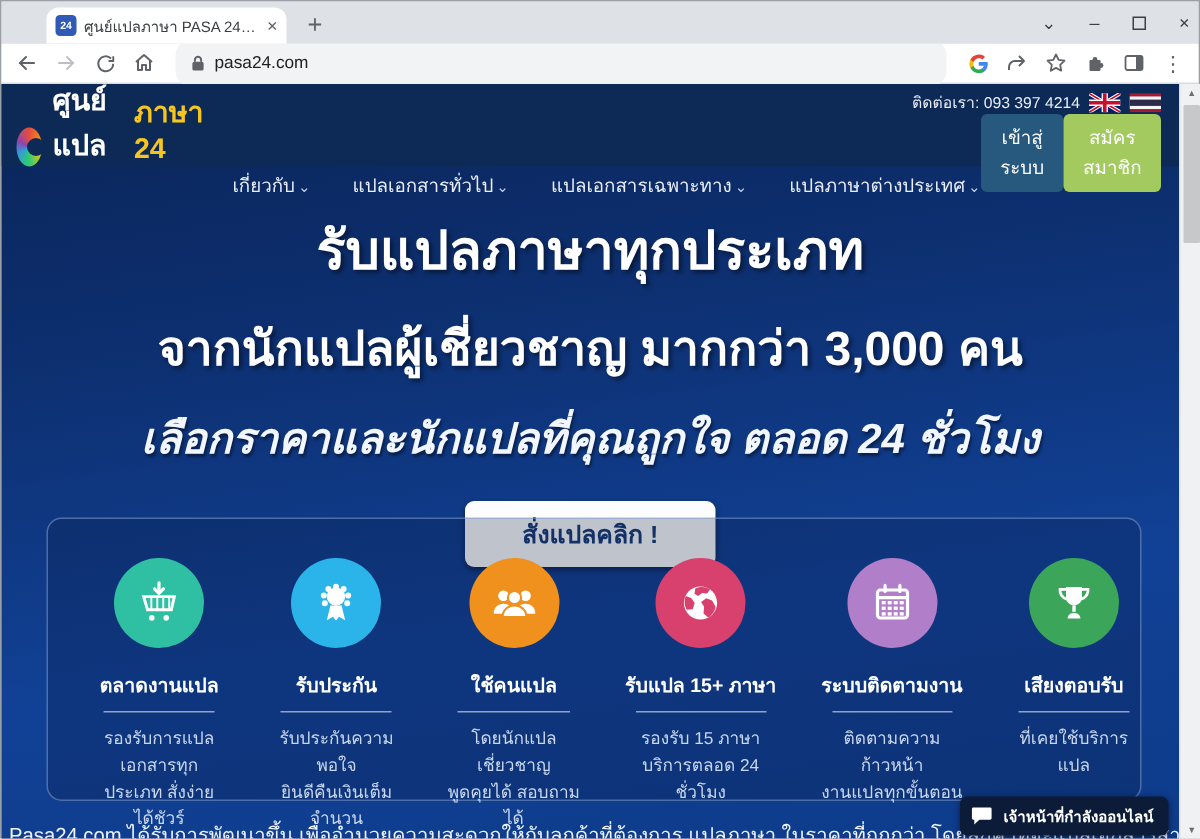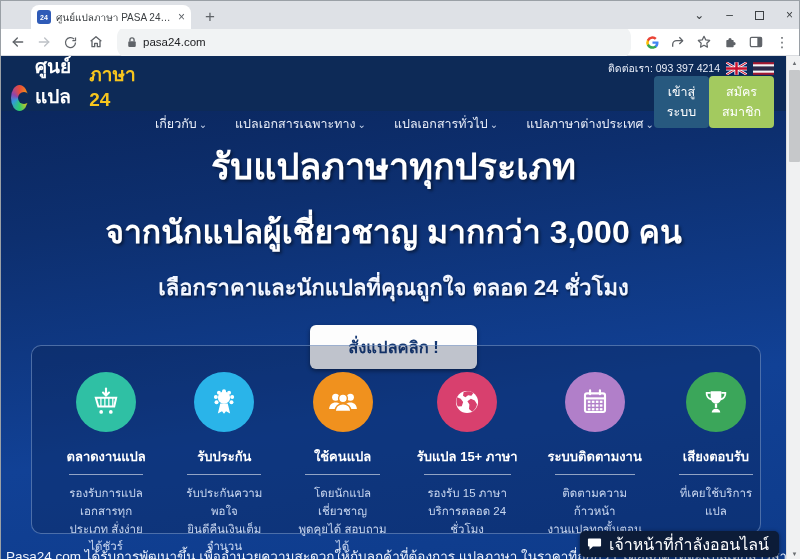--- a/index.html
+++ b/index.html
@@ -51,41 +51,41 @@
   .nav-item { color:#e9eef9; font-size:12.5px; cursor:pointer; white-space:nowrap;margin-top:37px; }
   .nav-item .chev { font-size:10px; margin-left:2px; color:#c6d2e8; }
   .nav-buttons { display:flex; gap:0; padding-bottom:6px; }
   .btn-login { background:#27597f; color:#fff; font-size:12.5px; padding:6px 13px; border-radius:4px; border:none; cursor:pointer; font-family:inherit; }
   .btn-register { background:#a3ca5f; color:#fff; font-size:12.5px; padding:6px 13px; border-radius:4px; border:none; cursor:pointer; font-family:inherit; }
 
   
   .hero { position:absolute; left:0; top:55px; width:100%; text-align:center; color:#fff; }
   .hero-h1 { font-size:36px; font-weight:bold; margin-top:27px; text-shadow:2px 2px 3px rgba(0,0,0,0.45); }
   .hero-h2 { font-size:32px; font-weight:bold; margin-top:11px; text-shadow:2px 2px 3px rgba(0,0,0,0.45); }
-  .hero-h3 { font-size:22px; font-weight:600; margin-top:13px; text-shadow:1px 2px 2px rgba(0,0,0,0.45); color:#f2f6ff; }
+  .hero-h3 { font-size:28px; font-weight:600; margin-top:13px; text-shadow:1px 2px 2px rgba(0,0,0,0.45); color:#f2f6ff;font-style:italic; }
   .hero-cta { margin-top:20px; background:#fdfdfd; color:#173a74; font-weight:bold; font-size:16.5px;
               border:none; border-radius:6px; padding:9px 38px; cursor:pointer; box-shadow:0 2px 4px rgba(0,0,0,0.45); font-family:inherit; }
 
   
   .features-panel { position:absolute; left:30px; right:25px; top:289px; height:189px;
                     border:1px solid rgba(130,160,210,0.55); border-radius:10px;
                     background:rgba(9,24,58,0.25); display:flex; padding-top:26px; }
   .feature { flex:1; text-align:center;margin-left:30px; }
   .feature-circle { width:60px; height:60px; border-radius:50%; margin:0 auto; display:flex; align-items:center; justify-content:center; }
   .feature-title { color:#ffffff; font-weight:bold; font-size:13px; margin-top:14px; white-space:nowrap; }
   .feature-rule { height:1px; background:rgba(255,255,255,0.55); margin:7px 7px 0 7px; }
   .feature-desc { color:#c9d7f0; font-size:11.5px; line-height:1.55; margin-top:10px; }
 
   
   .footer-line { position:absolute; left:5px; top:489px; width:770px; color:#eef3fc; font-size:13.5px; white-space:nowrap; }
 
   
   .chat-widget { position:absolute; right:7px; bottom:3px; height:26px; background:#0c1c38; border-radius:5px;
                  display:flex; align-items:center; gap:7px; padding:0 10px 0 7px; box-shadow:0 1px 4px rgba(0,0,0,0.5); cursor:pointer; }
-  .chat-label { color:#ffffff; font-size:16px; font-weight:normal; }
+  .chat-label { color:#ffffff; font-size:10px; font-weight:bold; }
 
   
   .scrollbar { position:absolute; left:785px; top:55px; width:15px; height:504px; background:#f0f1f2; border-left:1px solid #e0e0e0; }
   .sb-arrow { width:15px; height:13px; display:flex; align-items:center; justify-content:center; font-size:6px; color:#6b6f73; }
   .sb-arrow.down { position:absolute; bottom:0; }
   .sb-thumb { position:absolute; left:2px; top:14px; width:11px; height:92px; background:#c6c8ca; border-radius:1px; }
 
   svg { display:block; }
 </style>
 </head>
@@ -197,22 +197,22 @@
           </svg>
           <svg class="flag" viewBox="0 0 60 36">
             <rect width="60" height="36" fill="#A51931"></rect>
             <rect y="6" width="60" height="24" fill="#F4F5F8"></rect>
             <rect y="12" width="60" height="12" fill="#2D2A4A"></rect>
           </svg>
         </div>
         <div class="menu-row">
           <nav class="nav-menu">
             <span class="nav-item"><span>เกี่ยวกับ</span><span class="chev">⌄</span></span>
+            <span class="nav-item"><span>แปลเอกสารทั่วไป</span><span class="chev">⌄</span></span>
             <span class="nav-item"><span>แปลเอกสารเฉพาะทาง</span><span class="chev">⌄</span></span>
-            <span class="nav-item"><span>แปลเอกสารทั่วไป</span><span class="chev">⌄</span></span>
             <span class="nav-item"><span>แปลภาษาต่างประเทศ</span><span class="chev">⌄</span></span>
           </nav>
           <div class="nav-buttons">
             <button class="btn-login">เข้าสู่ระบบ</button>
             <button class="btn-register">สมัครสมาชิก</button>
           </div>
         </div>
       </div>
     </div>
 

